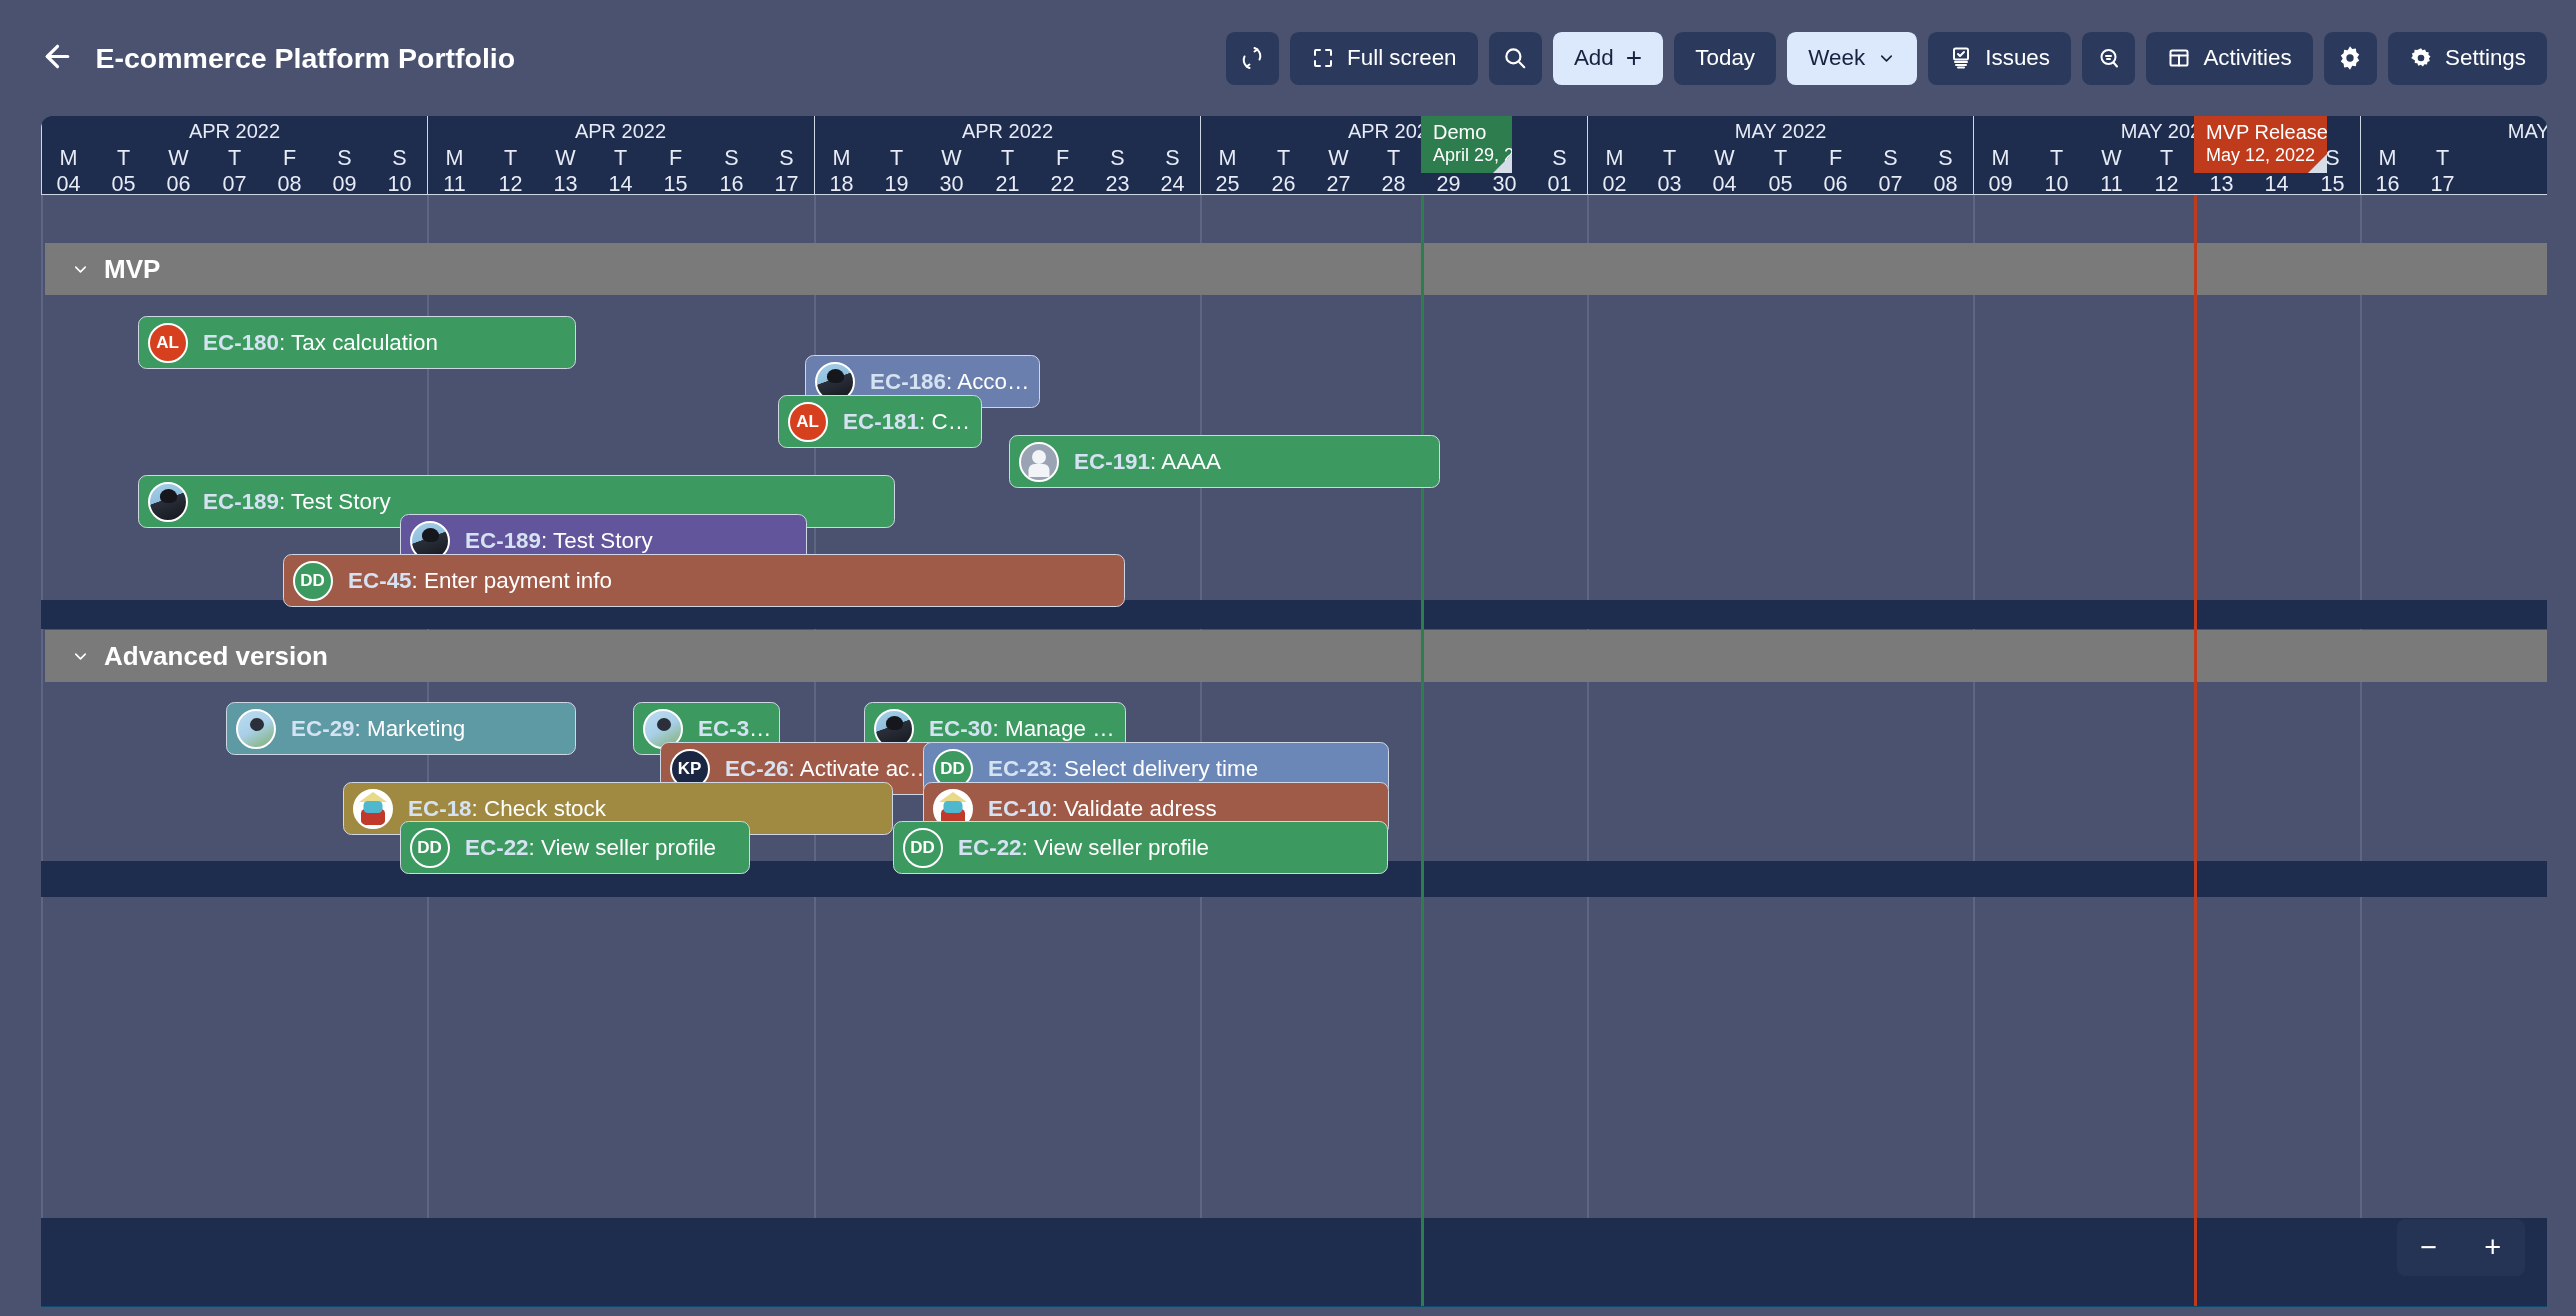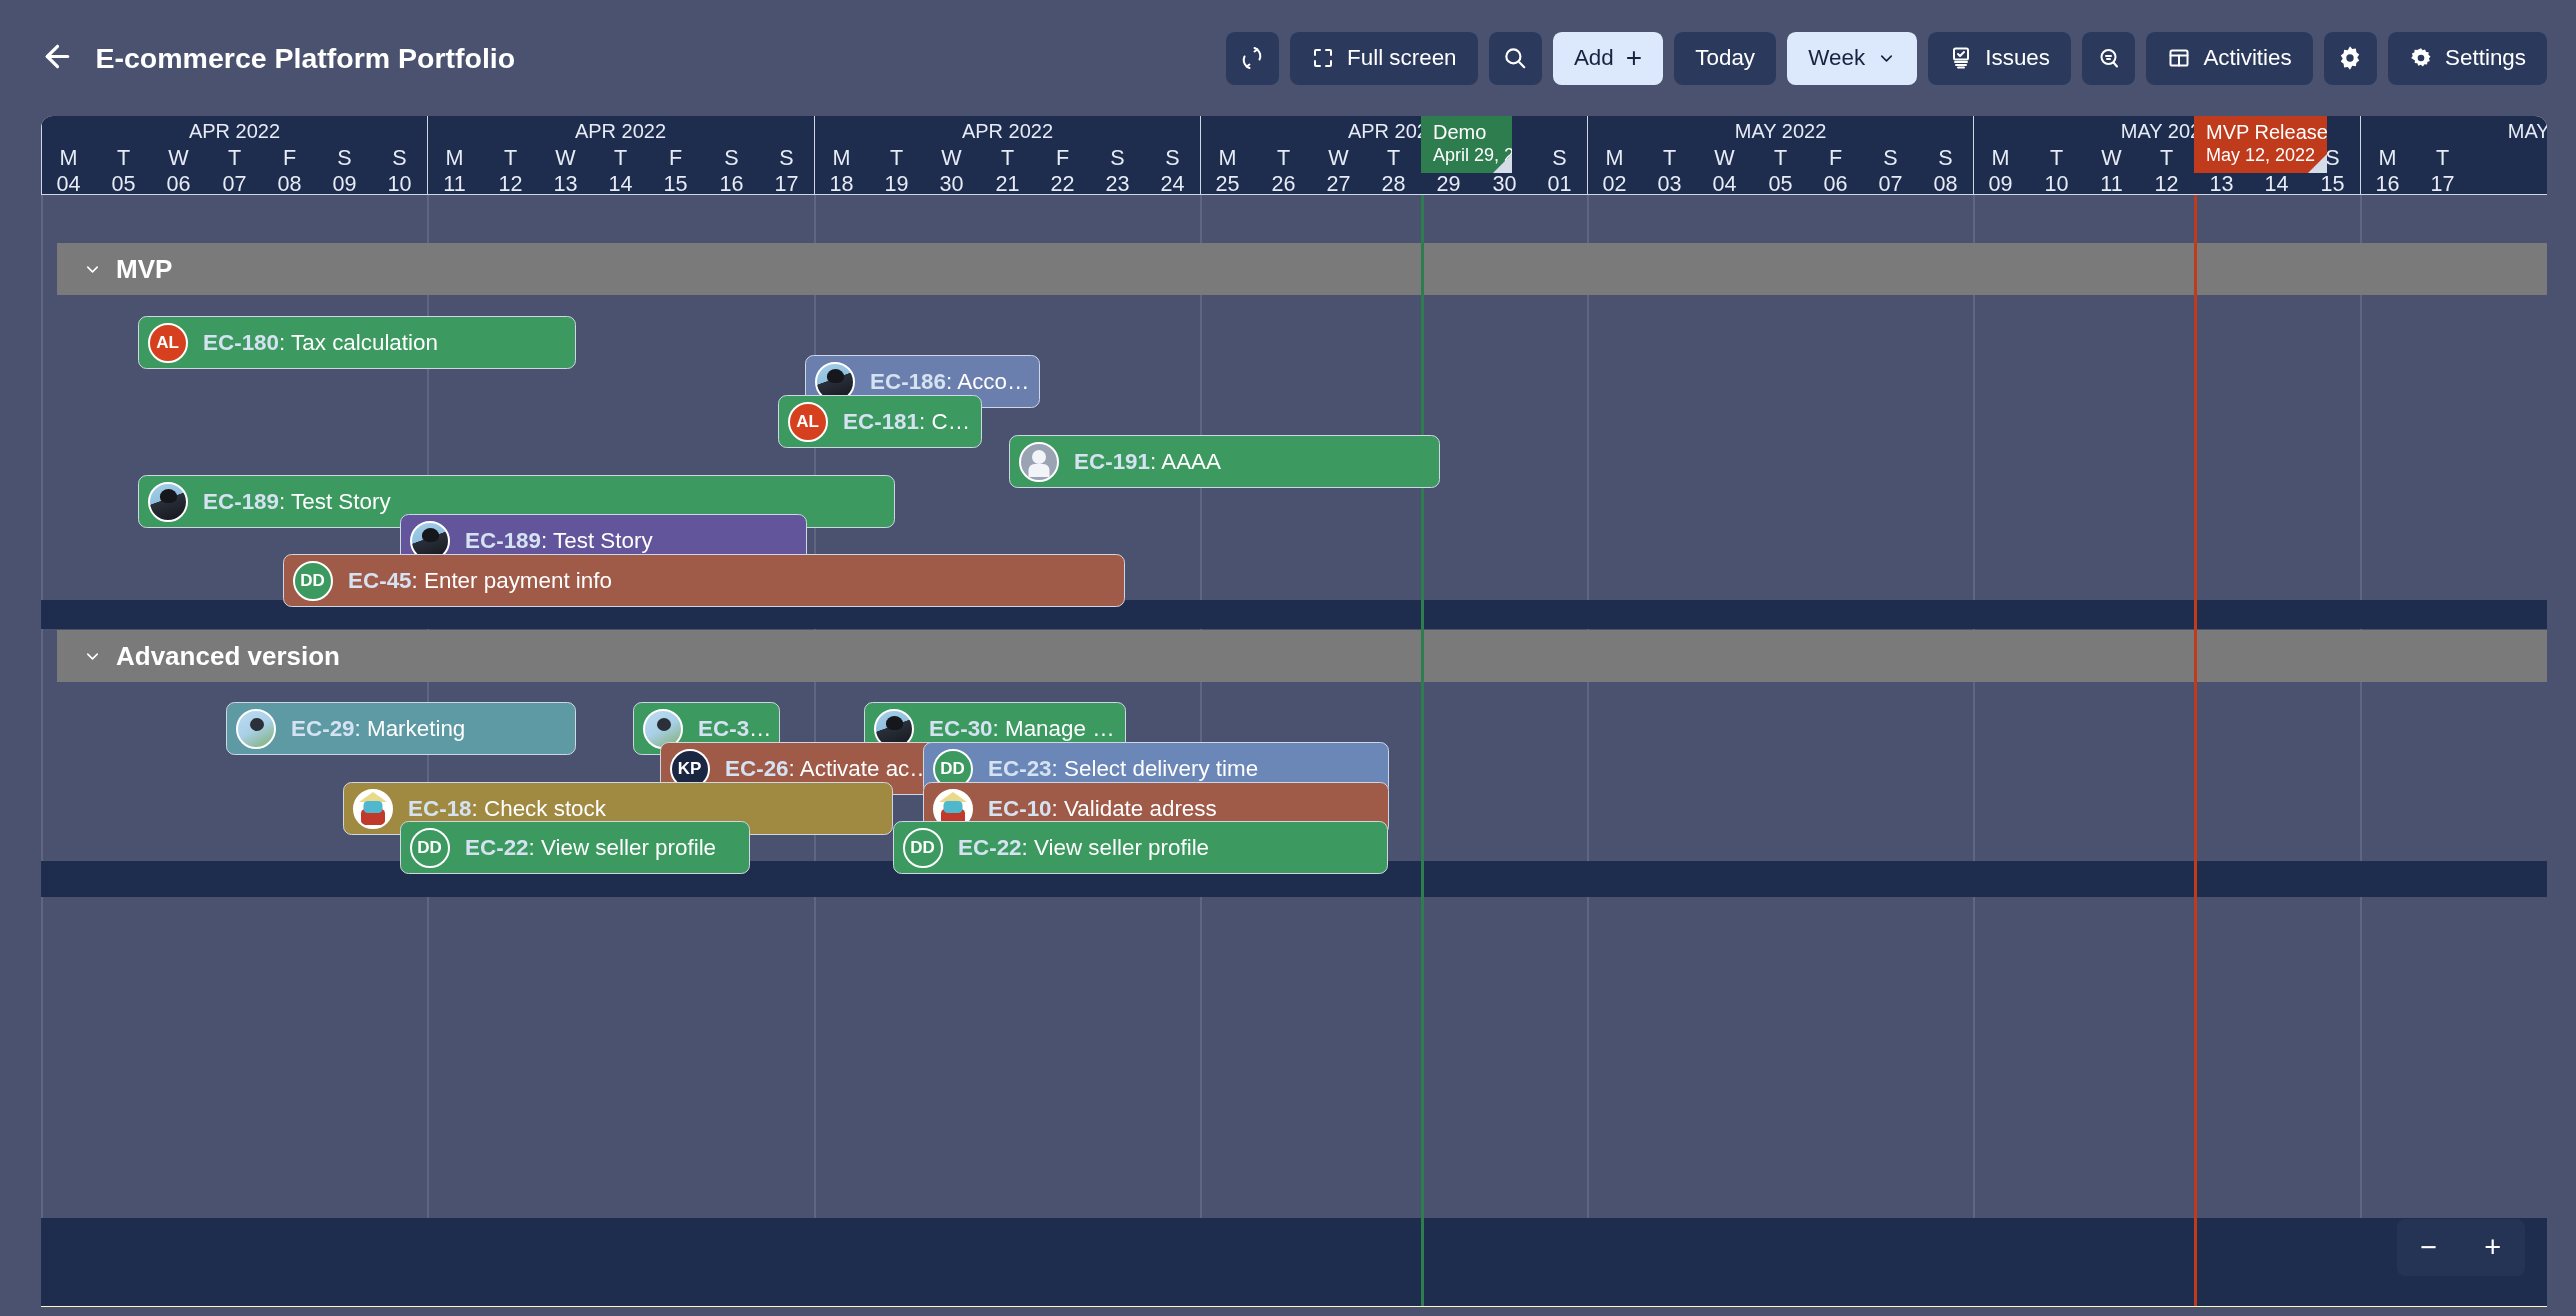--- a/index.html
+++ b/index.html
@@ -53,21 +53,21 @@
     color: #17233f;
   }
   .tbtn svg { flex: none; }
   .tbtn .plus-glyph { font-size: 28px; line-height: 1; font-weight: 500; }
 
   
   .panel {
     position: relative;
     margin: 0 29px 0 41px;
     height: 1191px;
-    background: #fef9c3;
+    background: #0c4a6e;
     border-radius: 12px 12px 0 0;
     overflow: hidden;
   }
 
   
   .datehead {
     position: relative;
     height: 79px;
     background: #1e2c4d;
     border-bottom: 1.7px solid #cfd6e4;
@@ -123,21 +123,21 @@
     background: #4a5270;
     overflow: hidden;
   }
   .grid-line {
     position: absolute; top: 0; bottom: 0; width: 1.7px;
     background: rgba(207,214,228,0.16);
   }
   .marker-line { position: absolute; top: 0; bottom: 0; width: 2.6px; z-index: 4; }
 
   .group-row {
-    position: absolute; left: 16px; right: 0;
+    position: absolute; left: 4px; right: 0;
     background: #7a7a7a;
     display: flex; align-items: center;
     padding-left: 26px;
     z-index: 3;
   }
   .group-row .gchev { margin-right: 14px; display: flex; }
   .group-row .glabel { color: #ffffff; font-size: 26px; font-weight: bold; white-space: nowrap; }
 
   .band {
     position: absolute; left: 0; right: 0;

